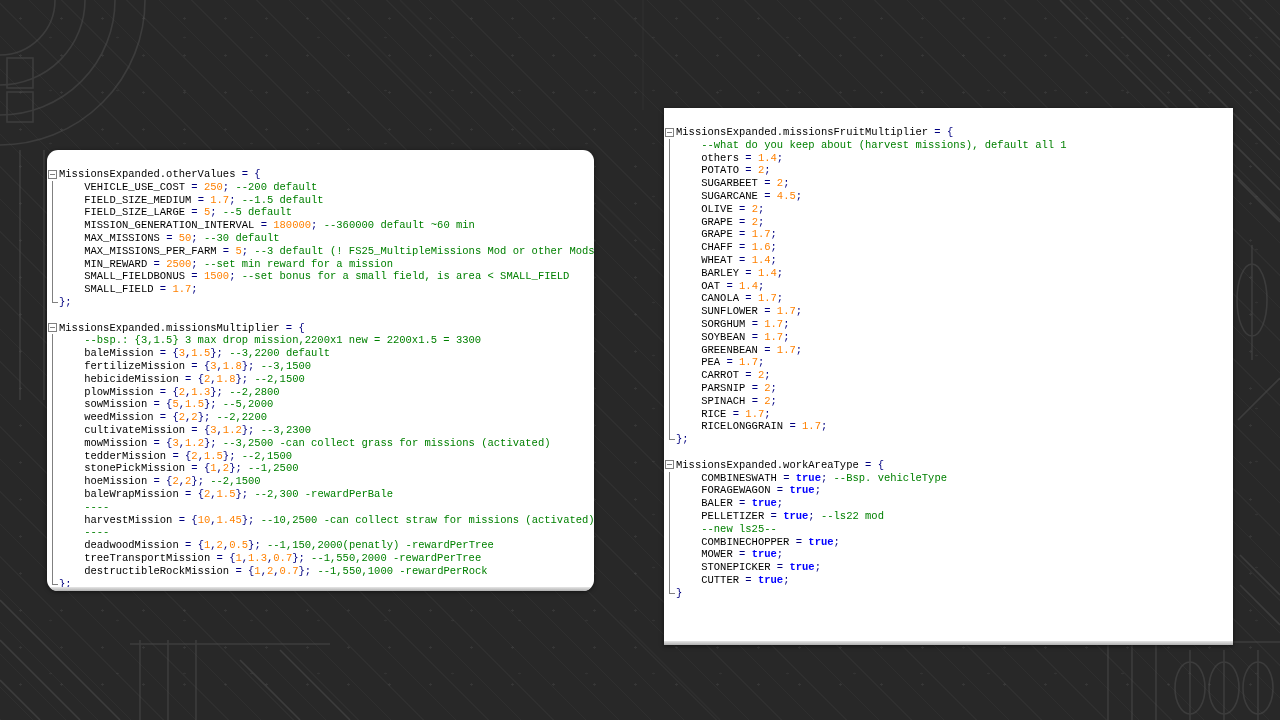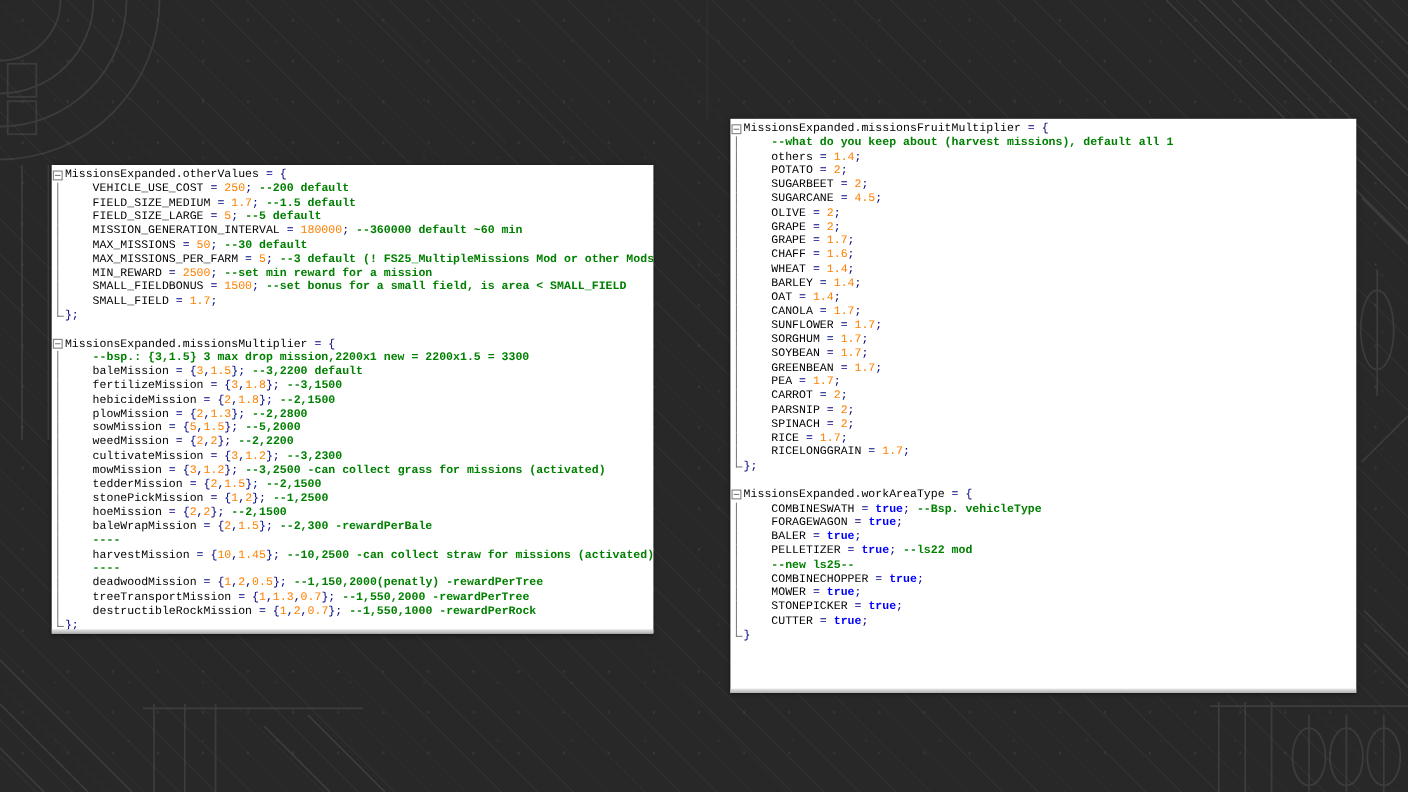--- a/index.html
+++ b/index.html
@@ -10,24 +10,24 @@
       radial-gradient(rgba(255,255,255,0.07) 1px, transparent 1.4px),
       radial-gradient(rgba(255,255,255,0.05) 1px, transparent 1.4px),
       repeating-linear-gradient(45deg, rgba(255,255,255,0.03) 0 1px, transparent 1px 23px);
     background-size:41px 37px, 67px 53px, auto;
     background-position:0 0, 17px 11px, 0 0;
     font-family:"Liberation Mono","DejaVu Sans Mono",monospace;
   }
   #deco{position:absolute;left:0;top:0;}
   .panel{
     position:absolute;background:var(--panel-bg,#ffffff);
-    padding-top:3px;overflow:hidden;
+    padding-top:18px;overflow:hidden;
     box-shadow:0 1px 4px rgba(0,0,0,0.55);
   }
-  #panel-left{left:47px;top:150px;width:547px;height:423px;}
+  #panel-left{left:47px;top:150px;width:547px;height:423px;border-radius:11px;}
   #panel-right{left:664px;top:108px;width:569px;height:519px;}
   .line{display:flex;height:12.8px;}
   .fold{width:12px;flex:0 0 12px;position:relative;}
   .f-s::before{
     content:"";position:absolute;left:1px;top:1.5px;width:7px;height:7px;
     border:1px solid var(--c-fold,#808080);background:#fff;box-sizing:content-box;
   }
   .f-s::after{
     content:"";position:absolute;left:3px;top:5.5px;width:5px;height:1px;
     background:var(--c-fold,#808080);
@@ -44,21 +44,21 @@
     content:"";position:absolute;left:5px;top:6px;width:6px;height:1px;
     background:var(--c-fold,#808080);
   }
   .code{
     white-space:pre;font-size:10.5px;line-height:12.8px;
     color:var(--c-n,#000);letter-spacing:0;
   }
   .tk-n{color:var(--c-n,#000000);}
   .tk-o{color:var(--c-o,#000080);}
   .tk-d{color:var(--c-d,#FF8000);}
-  .tk-c{color:var(--c-c,#008000);font-weight:bold;}
+  .tk-c{color:var(--c-c,#008000);}
   .tk-k{color:var(--c-k,#0000FF);font-weight:bold;}
   .panel-edge{
     position:absolute;left:0;right:0;bottom:0;height:4px;
     background:linear-gradient(#e6e6e6,#b0b0b0);
   }
 </style>
 </head>
 <body>
 
 <div id="stage" style="background-color: rgb(40, 40, 40);">

